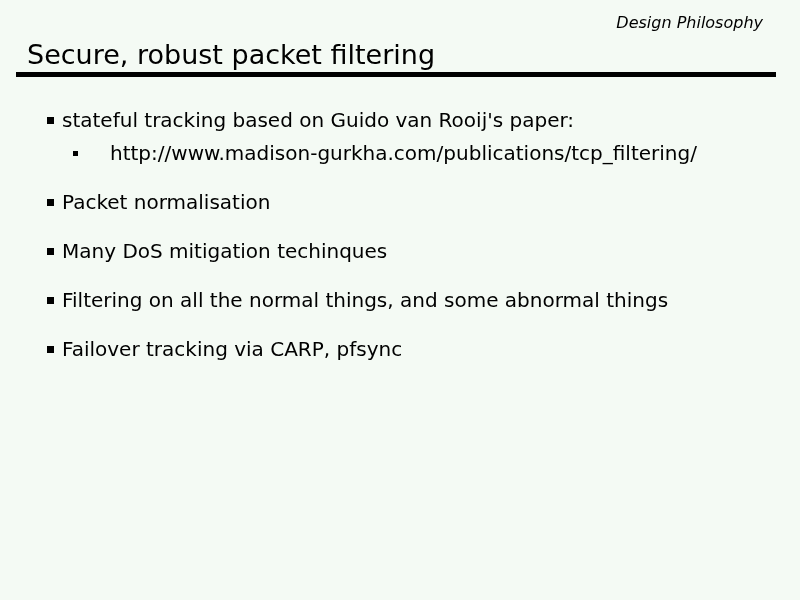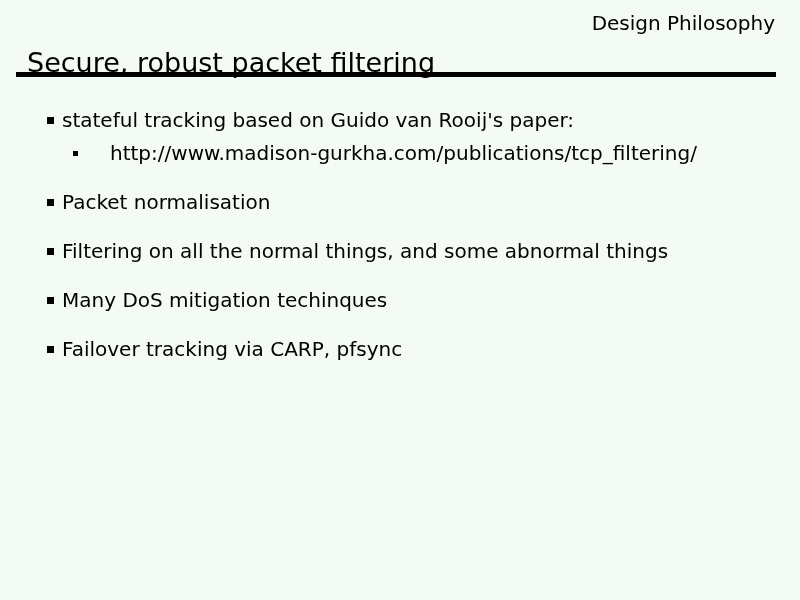--- a/index.html
+++ b/index.html
@@ -11,28 +11,29 @@
     width: 800px;
     height: 600px;
     background: #f4faf4;
     color: #000000;
     font-family: "DejaVu Sans", sans-serif;
     overflow: hidden;
   }
   .corner-label {
     position: absolute;
     top: 10px;
-    right: 25px;
-    font-size: 20px;
+    right: 37px;
+    font-size: 16px;
     line-height: 26px;
     white-space: nowrap;
+    font-style: italic;
   }
   .title {
     position: absolute;
-    top: 48px;
+    top: 40px;
     left: 27px;
     font-size: 27px;
     line-height: 30px;
     white-space: nowrap;
   }
   .title-rule {
     position: absolute;
     top: 72px;
     left: 16px;
     width: 760px;
@@ -95,26 +96,26 @@
       <span>http://www.madison-gurkha.com/publications/tcp_filtering/</span>
     </div>
 
     <div class="item l1 spaced">
       <span class="marker"></span>
       <span>Packet normalisation</span>
     </div>
 
     <div class="item l1 spaced">
       <span class="marker"></span>
-      <span>Filtering on all the normal things, and some abnormal things</span>
+      <span>Many DoS mitigation techinques</span>
     </div>
 
     <div class="item l1 spaced">
       <span class="marker"></span>
-      <span>Many DoS mitigation techinques</span>
+      <span>Filtering on all the normal things, and some abnormal things</span>
     </div>
 
     <div class="item l1 spaced">
       <span class="marker"></span>
       <span>Failover tracking via CARP, pfsync</span>
     </div>
 
 
   </div>
 

